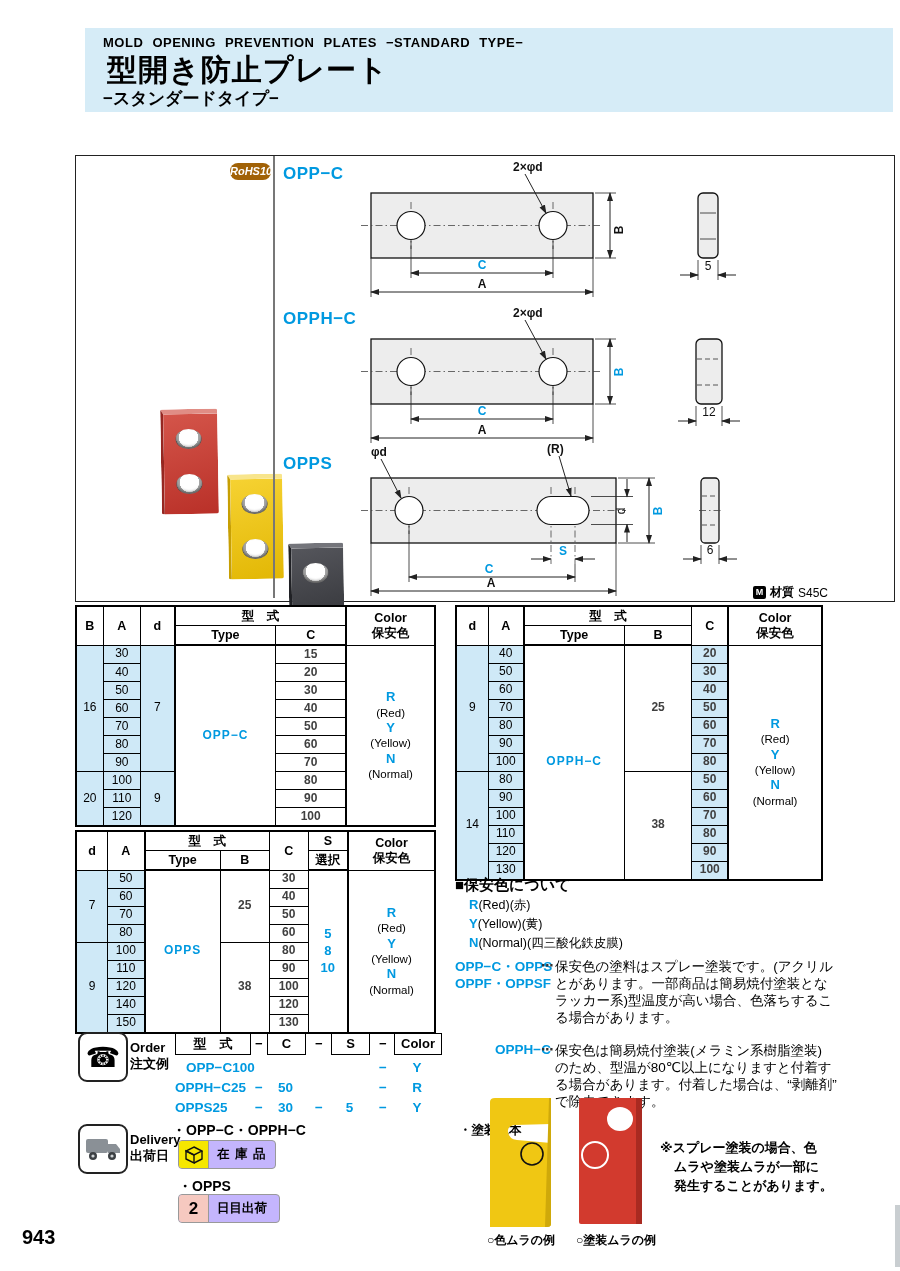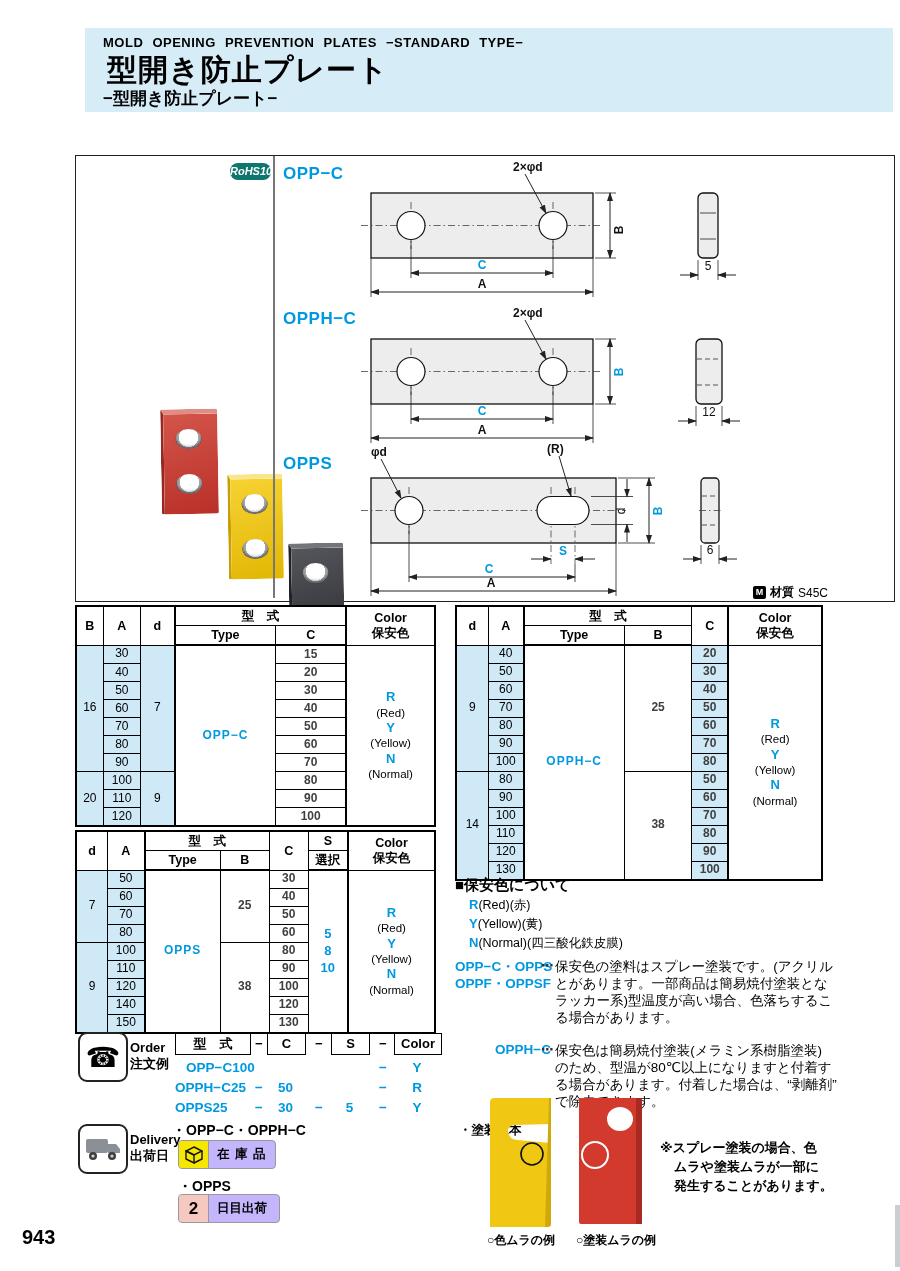--- a/index.html
+++ b/index.html
@@ -8,21 +8,21 @@
   .abs{position:absolute;}
   
   #hdr{left:85px;top:28px;width:808px;height:84px;background:#d6ecf7;}
   #hdr .en{position:absolute;left:18px;top:7px;font-size:13px;font-weight:bold;letter-spacing:.5px;word-spacing:5px;}
   #hdr .ja{position:absolute;left:16px;top:22px;font-size:30px;font-weight:bold;letter-spacing:1px;margin-left:6px;}
   #hdr .sub{position:absolute;left:18px;top:59px;font-size:17px;font-weight:bold;}
   
   #frame{left:75px;top:155px;width:818px;height:445px;border:1.5px solid #222;}
   #photoPanel{position:absolute;left:0;top:0;width:197px;height:442px;background:#fff;}
   #divider{position:absolute;left:197px;top:0;width:2px;height:442px;background:#777;}
-  #rohs{position:absolute;left:154px;top:7px;width:41px;height:17px;background:#0f766e;color:#fff;
+  #rohs{position:absolute;left:154px;top:7px;width:41px;height:17px;background:#a16207;color:#fff;
         font-size:11px;font-weight:bold;font-style:italic;text-align:center;line-height:17px;border-radius:8px;}
   .plate{position:absolute;border-radius:2px;}
   .plate .hole{position:absolute;width:26px;height:20px;border-radius:50%;
      background:radial-gradient(circle at 50% 42%,#fff 0 55%,#a8a8a8 56% 72%,#777 73%);
      box-shadow:inset 0 -2px 3px rgba(0,0,0,.45);}
   #plateR{left:85px;top:253px;width:54px;height:100px;background:linear-gradient(165deg,#d4554a,#b93028);
           border-top:5px solid #e08d85;border-left:3px solid #962721;transform:rotate(-1deg);}
   #plateY{left:152px;top:318px;width:52px;height:100px;background:linear-gradient(165deg,#f6d232,#e2b704);
           border-top:5px solid #f8e58c;border-left:3px solid #c79f03;transform:rotate(-1deg);}
   #plateK{left:213px;top:387px;width:52px;height:100px;background:linear-gradient(165deg,#55565c,#2c2d31);
@@ -91,21 +91,21 @@
   #edgemark{left:895px;top:1205px;width:5px;height:62px;background:#c9ced1;}
 </style>
 </head>
 <body>
 
 <div id="page">
 
   <div class="abs" id="hdr">
     <div class="en">MOLD OPENING PREVENTION PLATES −STANDARD TYPE−</div>
     <div class="ja">型開き防止プレート</div>
-    <div class="sub">−型開き防止プレート−</div>
+    <div class="sub">−スタンダードタイプ−</div>
   </div>
 
   <div class="abs" id="frame">
     <div id="photoPanel">
       <div id="rohs">RoHS10</div>
       <div class="plate" id="plateR">
         <div class="hole" style="left:12px;top:15px;"></div>
         <div class="hole" style="left:12px;top:60px;"></div>
       </div>
       <div class="plate" id="plateY">

